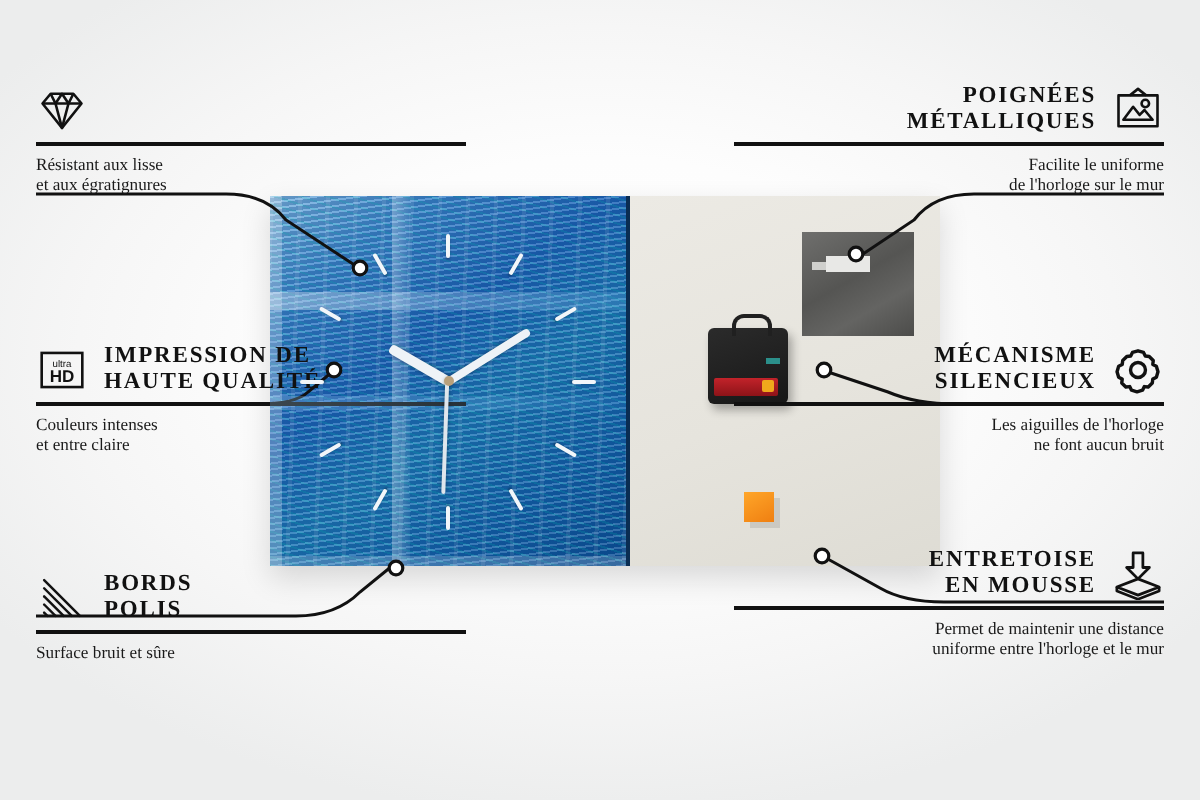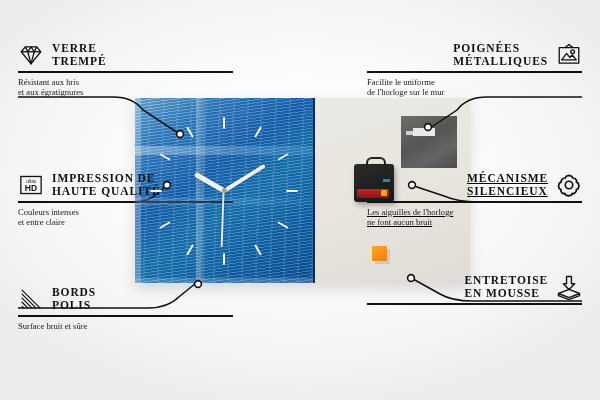--- a/index.html
+++ b/index.html
@@ -88,40 +88,40 @@
   }
   .mechanism .teal{position:absolute;right:4px;top:15px;width:7px;height:3px;background:#2b8f8a;}
   .foam{
     position:absolute;left:57px;top:148px;width:15px;height:15px;
     background:linear-gradient(150deg,#ffa629,#ef7f11);
     box-shadow:3px 3px 0 rgba(0,0,0,.10);
   }
   
   .callout{position:absolute;width:215px;}
   .callout.left{text-align:left;}
-  .callout.right{text-align:left;}
+  .callout.right{text-align:right;}
   .cal-head{display:flex;align-items:center;gap:8px;}
   .callout.right .cal-head{flex-direction:row-reverse;}
   .cal-title{
     font-family:"Liberation Serif", serif;
     font-weight:700;font-size:11.5px;line-height:13px;letter-spacing:.9px;
     color:#111;text-transform:uppercase;white-space:pre-line;
   }
   .rule{height:1.6px;background:#111;margin:3px 0 4px 0;}
   .cal-desc{
     font-family:"Liberation Serif", serif;
     font-size:8.6px;line-height:10.6px;color:#1a1a1a;white-space:pre-line;
   }
   .ico{width:26px;height:26px;flex:0 0 26px;display:block;}
   
   #c-verre  {left:18px; top:42px;}
   #c-impr   {left:18px; top:172px;}
   #c-bords  {left:18px; top:286px;}
   #c-poign  {left:367px;top:42px;}
-  #c-meca   {left:367px;top:172px;text-decoration:underline;}
+  #c-meca   {left:367px;top:172px;}
   #c-entr   {left:367px;top:274px;}
   
   #links{position:absolute;left:0;top:0;width:600px;height:400px;pointer-events:none;}
 </style>
 </head>
 <body>
 
 <div id="stage">
 
   <div class="photo">
@@ -182,25 +182,23 @@
   <div class="callout left" id="c-verre">
     <div class="cal-head">
       <svg class="ico" viewBox="0 0 32 32">
         <g fill="none" stroke="#111" stroke-width="1.6" stroke-linejoin="round">
           <path d="M4 12 L9 6 H23 L28 12 L16 27 Z"></path>
           <path d="M4 12 H28"></path>
             <path d="M9 6 L12 12 L16 27 L20 12 L23 6"></path>
           <path d="M12 12 L16 6 L20 12"></path>
         </g>
       </svg>
-      <div class="cal-title">VERRE
-TREMPÉ</div>
-    </div>
-    <div class="rule"></div>
-    <div class="cal-desc">Résistant aux bris
+    </div>
+    <div class="rule"></div>
+    <div class="cal-desc">Résistant aux lisse
 et aux égratignures</div>
   </div>
 
   <div class="callout left" id="c-impr">
     <div class="cal-head">
       <svg class="ico" viewBox="0 0 32 32">
         <rect x="3.5" y="5.5" width="25" height="21" fill="none" stroke="#111" stroke-width="1.6"></rect>
         <text x="16" y="14" font-family="Liberation Sans, sans-serif" font-size="6" text-anchor="middle" fill="#111">ultra</text>
         <text x="16" y="23.5" font-family="Liberation Sans, sans-serif" font-size="10.5" font-weight="bold" text-anchor="middle" fill="#111">HD</text>
       </svg>
@@ -270,15 +268,17 @@
         <g fill="none" stroke="#111" stroke-width="1.7" stroke-linejoin="round">
           <path d="M13 3 H19 V12 H23 L16 19 L9 12 H13 Z"></path>
           <path d="M16 19 L29 24 L16 29 L3 24 Z"></path>
           <path d="M3 24 V26.5 L16 31.5 L29 26.5 V24"></path>
         </g>
       </svg>
       <div class="cal-title">ENTRETOISE
 EN MOUSSE</div>
     </div>
     <div class="rule"></div>
+    <div class="cal-desc">Permet de maintenir une distance
+uniforme entre l'horloge et le mur</div>
   </div>
 
 </div>
 
 </body></html>

